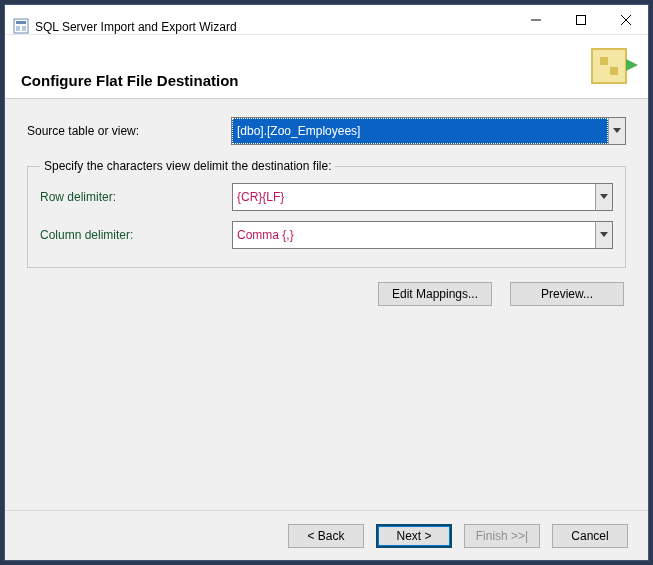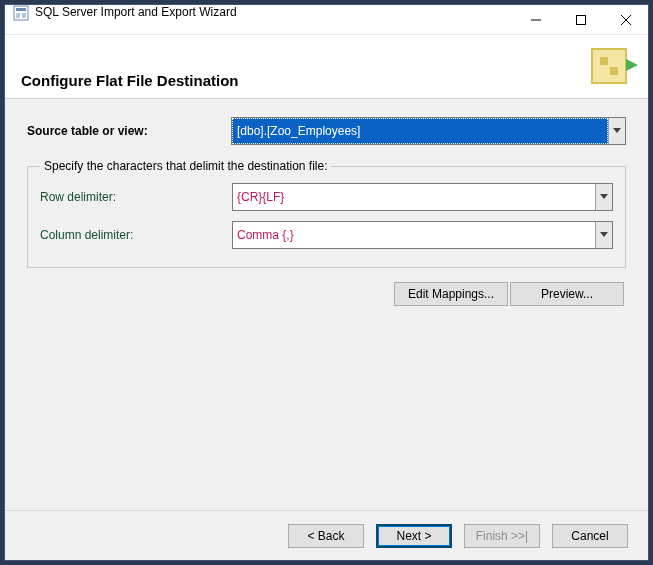--- a/index.html
+++ b/index.html
@@ -17,21 +17,21 @@
     background: #ffffff;
     width: 645px;
     height: 557px;
     border: 1px solid #3f5678;
     display: flex;
     flex-direction: column;
   }
   .titlebar {
     height: 30px;
     display: flex;
-    align-items: flex-start;
+    align-items: flex-end;
     background: #ffffff;
     border-bottom: 1px solid #e8e8e8;
   }
   .titlebar-icon {
     width: 16px; height: 16px;
     margin: 0 6px 0 8px;
     display: inline-flex;
   }
   .titlebar-title {
     flex: 1;
@@ -75,21 +75,20 @@
     padding: 18px 22px 8px 22px;
   }
   .row {
     display: flex;
     align-items: center;
     margin-bottom: 14px;
   }
   .label-col {
     width: 204px;
     color: #000;
-    font-weight: bold;
   }
   .field-col {
     flex: 1;
     position: relative;
   }
   .combo {
     width: 100%;
     height: 28px;
     border: 1px solid #7a7a7a;
     background: #ffffff;
@@ -139,21 +138,21 @@
   .inner-row {
     display: flex;
     align-items: center;
     margin-bottom: 10px;
   }
   .inner-label { width: 192px; color: #14532d; }
   .inner-field { flex: 1; }
   .btn-row {
     display: flex;
     justify-content: flex-end;
-    gap: 2px;
+    gap: 18px;
     margin-top: 4px;
     padding-right: 2px;
   }
   .btn {
     min-width: 114px;
     height: 24px;
     background: #e1e1e1;
     border: 1px solid #adadad;
     color: #000;
     font-size: 12px;
@@ -238,21 +237,21 @@
           <div class="combo-arrow">
             <svg viewBox="0 0 8 6">
                 <polygon points="0,0 8,0 4,5" fill="#404040"></polygon>
               </svg>
           </div>
         </div>
       </div>
     </div>
 
     <fieldset class="delim">
-      <legend>Specify the characters that delimit the destination file:</legend>
+      <legend>Specify the characters view delimit the destination file:</legend>
 
       <div class="inner-row">
         <div class="inner-label">Row delimiter:</div>
         <div class="inner-field">
           <div class="combo">
             <div class="combo-plain">{CR}{LF}</div>
             <div class="combo-arrow">
               <svg viewBox="0 0 8 6">
                   <polygon points="0,0 8,0 4,5" fill="#404040"></polygon>
                 </svg>

